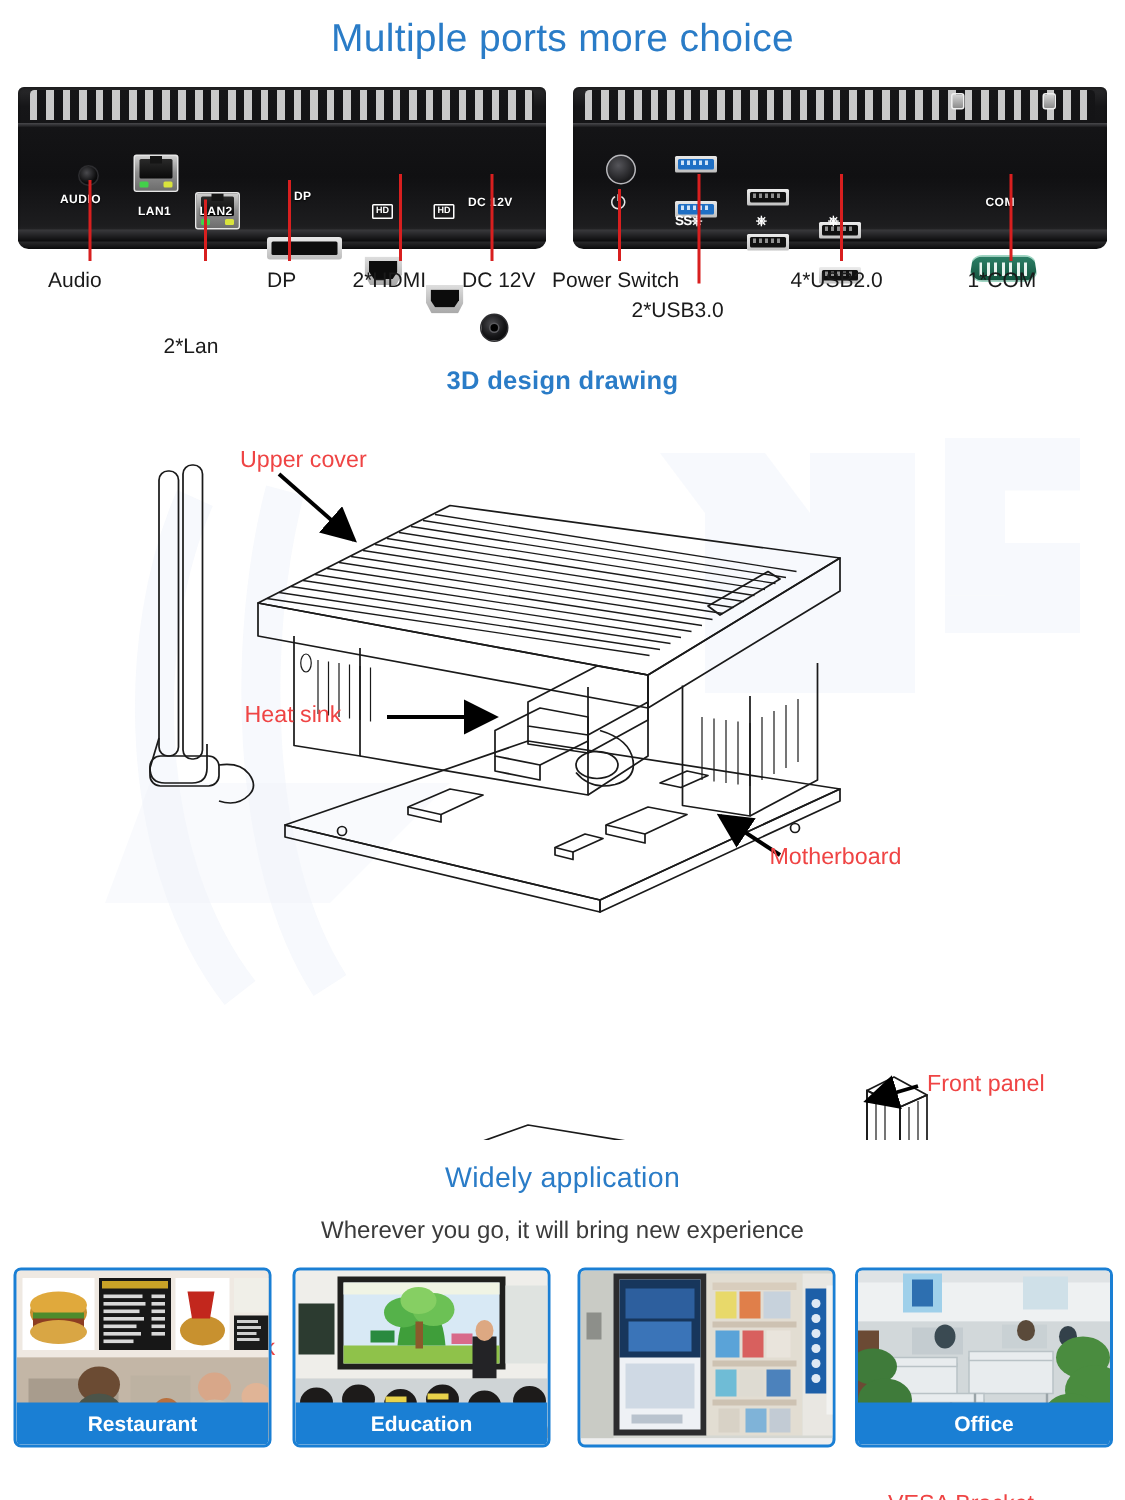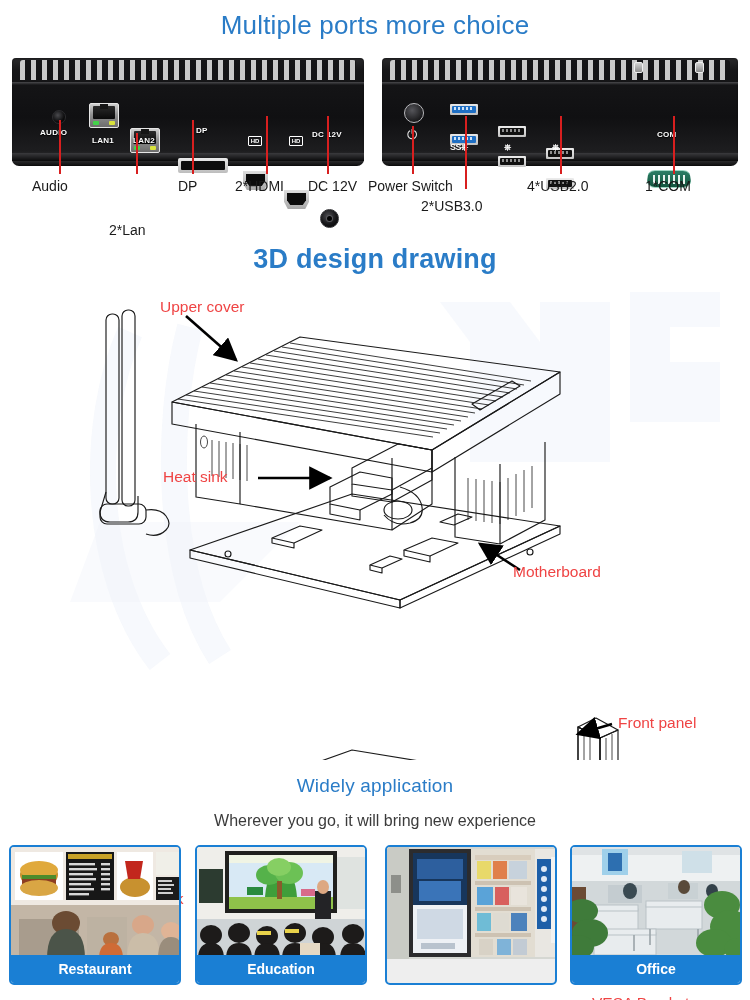--- a/index.html
+++ b/index.html
@@ -10,21 +10,21 @@
     overflow: hidden;
   }
   .page { position: relative; width: 750px; height: 1000px; background: #fff; }
 
   
   .sec-title {
     position: absolute; left: 0; width: 750px; text-align: center;
     color: #2a7cc7; letter-spacing: .2px;
   }
   #title-ports   { top: 10px;  font-size: 26px; font-weight: 400; }
-  #title-3d      { top: 244px; font-size: 27px; font-weight: bold; }
+  #title-3d      { top: 244px; font-size: 17px; font-weight: bold; }
   #title-apps    { top: 775px; font-size: 19px; font-weight: 400; }
   #subtitle-apps {
     position: absolute; top: 812px; left: 0; width: 750px; text-align: center;
     font-size: 16px; color: #3b3b3b;
   }
 
   
   #ports-section { position: absolute; top: 58px; left: 0; width: 750px; height: 175px; }
 
   .panel-photo { position: absolute; top: 0; height: 108px; }
@@ -179,21 +179,21 @@
   }
   .cad { position:absolute; left:0; top:0; }
   .lbl3d {
     position:absolute; font-size:15.5px; color:#ef4444; white-space:nowrap;
   }
   .arrow { position:absolute; }
 
   
   #apps-section { position:absolute; top:845px; left:0; width:750px; height:148px; }
   .app-card {
-    position:absolute; top:0; width:172px; height:140px;
+    position:absolute; top:0; width:172px; height:120px;
     border:2px solid #1a7fd4; border-radius:5px; overflow:hidden; background:#eee;
   }
   .app-thumb { position:absolute; left:0; top:0; width:100%; height:112px; overflow:hidden; }
   .app-caption {
     position:absolute; left:0; bottom:0; width:100%; height:28px;
     background:#1a7fd4; color:#fff; font-size:14px; font-weight:bold;
     display:flex; align-items:center; justify-content:center;
   }
 </style>
 </head>

